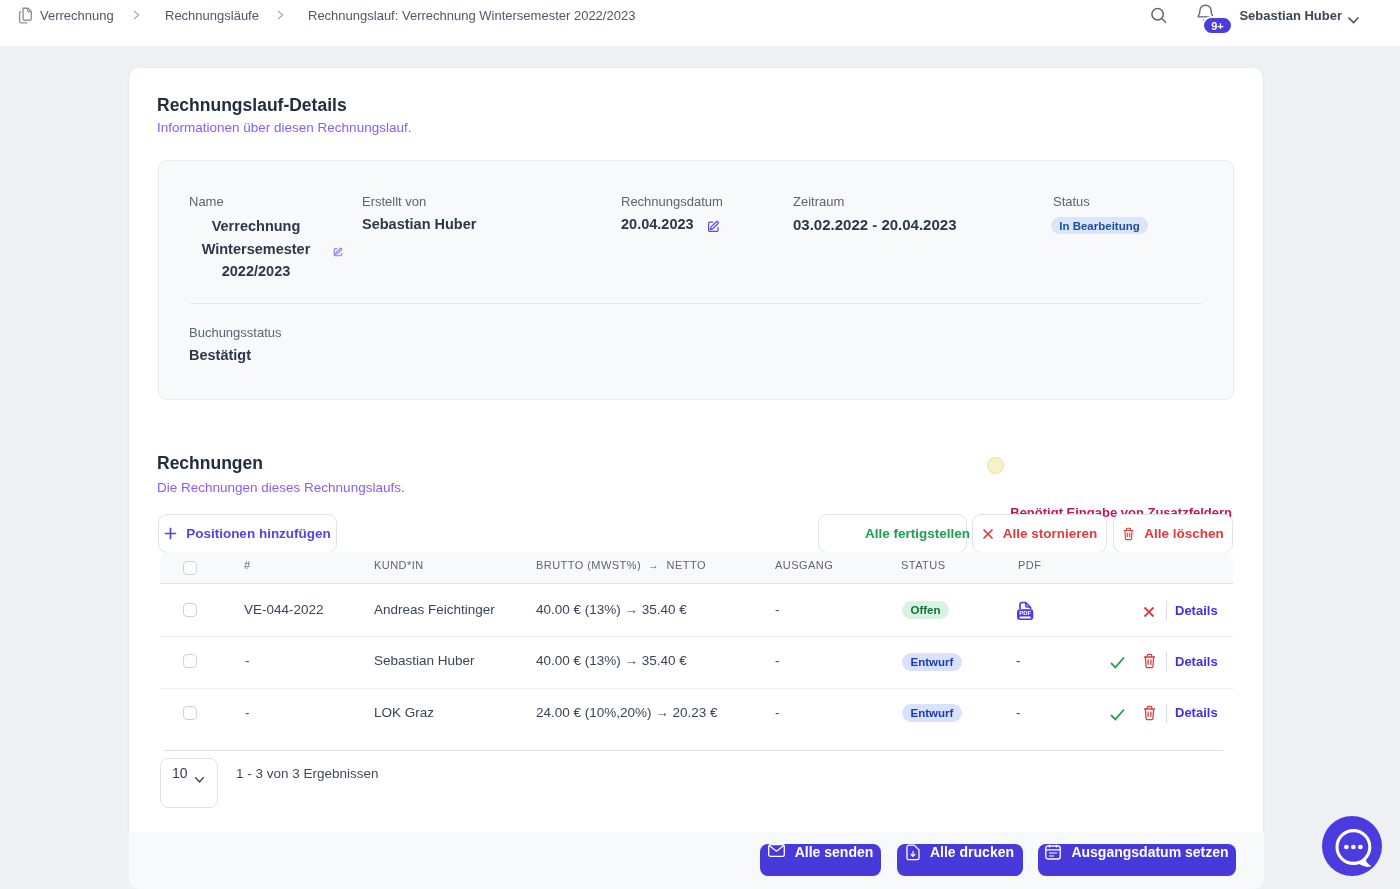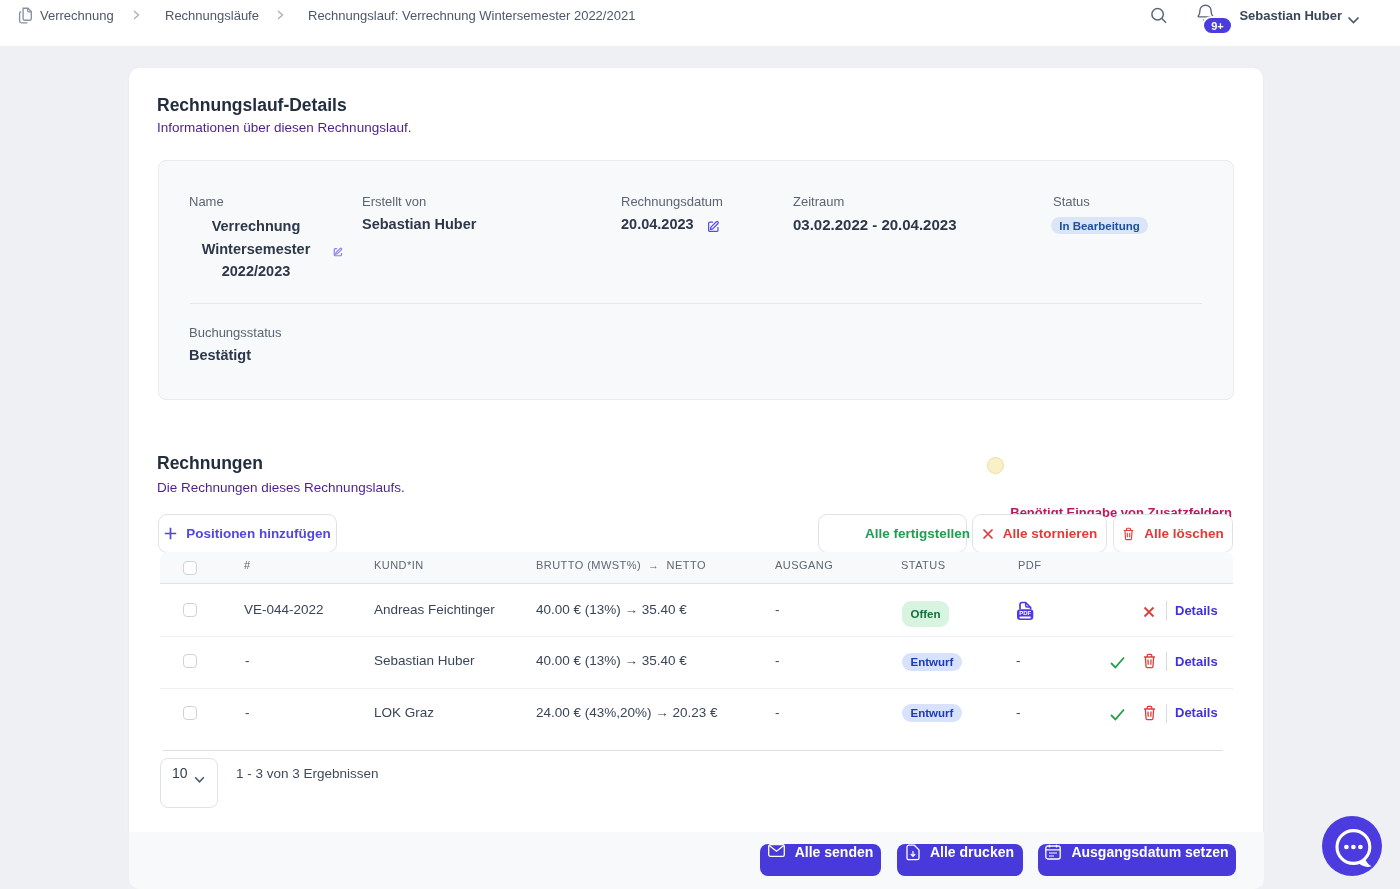--- a/index.html
+++ b/index.html
@@ -9,21 +9,21 @@
   .abs { position:absolute; }
 
   
   .topbar { position:absolute; left:0; top:0; width:1400px; height:46px; background:#ffffff; }
   .crumb { position:absolute; top:0; height:30px; white-space:nowrap; display:flex; align-items:center; font-size:13px; color:#4d5869; }
   .username { position:absolute; top:0; height:30px; white-space:nowrap; display:flex; align-items:center; font-size:13px; font-weight:700; color:#3a4557; }
 
   
   .card { position:absolute; left:129px; top:68px; width:1134px; height:764px; background:#ffffff; border-radius:10px 10px 0 0; box-shadow:0 1px 3px rgba(25,39,62,0.07); }
   .h1 { position:absolute; font-size:17.5px; font-weight:700; color:#222d3d;text-align:right; }
-  .sub { position:absolute; font-size:13.5px; color:#4c1d95; }
+  .sub { position:absolute; font-size:13.5px; color:#8b5cf6; }
 
   .infobox { position:absolute; left:158px; top:160px; width:1076px; height:240px; background:#f8f9fa; border:1px solid #e9ebef; border-radius:8px; }
   .lbl { position:absolute; font-size:13px; color:#5a6474; }
   .val { position:absolute; font-size:14.5px; font-weight:700; color:#2c3749; }
   .ibox-div { position:absolute; left:190px; top:303px; width:1012px; height:1px; background:#e4e7eb; }
 
   .badge { position:absolute; height:17px; border-radius:9px; font-size:11.5px; font-weight:700; display:flex; align-items:center; justify-content:center; }
   .badge-blue { background:#dbe5f8; color:#1d4f9c; }
   .badge-green { background:#d8f3df; color:#15703a; }
   .badge-draft { background:#d8e2fc; color:#1c3ab2; }
@@ -66,21 +66,21 @@
       <svg width="10" height="10" viewBox="0 0 10 10" fill="none" stroke="#aab2bf" stroke-width="1.4">
         <path d="M3 1 L7.5 5 L3 9"></path>
       </svg>
     </div>
     <div class="crumb" style="left:165px;">Rechnungsläufe</div>
     <div class="crumb" style="left:275px;">
       <svg width="10" height="10" viewBox="0 0 10 10" fill="none" stroke="#aab2bf" stroke-width="1.4">
         <path d="M3 1 L7.5 5 L3 9"></path>
       </svg>
     </div>
-    <div class="crumb" style="left:308px;">Rechnungslauf: Verrechnung Wintersemester 2022/2021</div>
+    <div class="crumb" style="left:308px;">Rechnungslauf: Verrechnung Wintersemester 2022/2023</div>
 
     <div class="abs" style="left:1149px; top:6px;">
       <svg width="20" height="20" viewBox="0 0 20 20" fill="none" stroke="#5b6675" stroke-width="1.5">
         <circle cx="8.6" cy="8.2" r="5.7"></circle>
         <path d="M12.9 12.5 L17 16.7"></path>
       </svg>
     </div>
     <div class="abs" style="left:1196px; top:3px;">
       <svg width="19" height="21" viewBox="0 0 19 21" fill="none" stroke="#5b6675" stroke-width="1.4">
         <path d="M9.5 2.2 a5.6 5.6 0 0 1 5.6 5.6 c0 3.1 0.8 4.4 1.6 5.2 a0.5 0.5 0 0 1 -0.36 0.85 h-13.7 a0.5 0.5 0 0 1 -0.36 -0.85 c0.8 -0.8 1.6 -2.1 1.6 -5.2 a5.6 5.6 0 0 1 5.6 -5.6 z"></path>
@@ -166,21 +166,21 @@
   </div>
   <div class="cb" style="left:183px; top:561px;"></div>
   <div class="cb" style="left:183px; top:603px;"></div>
   <div class="cb" style="left:183px; top:654px;"></div>
   <div class="cb" style="left:183px; top:706px;"></div>
 
   <div class="td" style="left:244px; top:602px;">VE-044-2022</div>
   <div class="td" style="left:374px; top:602px;">Andreas Feichtinger</div>
   <div class="td" style="left:536px; top:602px;">40.00 € (13%) → 35.40 €</div>
   <div class="td" style="left:775px; top:602px;">-</div>
-  <div class="badge badge-green" style="left:902px; top:601px; width:47px; height:26px;">Offen</div>
+  <div class="badge badge-green" style="left:902px; top:601px; width:47px; height:18px;">Offen</div>
   <div class="abs" style="left:1015px; top:600px;"><svg width="20" height="21" viewBox="0 0 20 21" fill="none">
       <path d="M5 9.2 V4.4 A1.9 1.9 0 0 1 6.9 2.5 H10.6 L15.6 7.5 V9.2" stroke="#4f39e0" stroke-width="1.7"></path>
       <path d="M10.7 2.7 V5.8 A1.3 1.3 0 0 0 12 7.1 H15.2" stroke="#4f39e0" stroke-width="1.5"></path>
       <rect x="2" y="9.2" width="16.3" height="10.8" rx="3.2" fill="#4f39e0"></rect>
       <rect x="4.4" y="16.6" width="11.5" height="1.8" rx="0.9" fill="#fff"></rect>
       <text x="10.15" y="15.3" font-size="6" font-weight="bold" fill="#fff" text-anchor="middle" font-family="Liberation Sans">PDF</text>
     </svg></div>
   <div class="abs" style="left:1143px; top:604px;"><svg width="12" height="12" viewBox="0 0 12 12" fill="none" stroke="#e03c3c" stroke-width="1.8">
       <path d="M1.5 1.5 L10.5 10.5 M10.5 1.5 L1.5 10.5"></path>
     </svg></div>
@@ -197,21 +197,21 @@
       <path d="M1 7 L5.4 11.4 L14 1.5"></path>
     </svg></div>
   <div class="abs" style="left:1142px; top:652px;"><svg width="15" height="18" viewBox="0 0 16 17" fill="none" stroke="#e03c3c" stroke-width="1.4">
       <path d="M2.2 4.2 h11.6 M5.6 4 v-1.6 a1 1 0 0 1 1 -1 h2.8 a1 1 0 0 1 1 1 V4 M3.6 4.4 l0.7 10 a1.2 1.2 0 0 0 1.2 1.1 h5 a1.2 1.2 0 0 0 1.2 -1.1 l0.7 -10 M6.4 7 l0.2 5.5 M9.6 7 l-0.2 5.5"></path>
     </svg></div>
   <div class="vdiv" style="left:1166px; top:652px;"></div>
   <div class="details" style="left:1175px; top:654px;">Details</div>
 
   <div class="td" style="left:245px; top:705px;">-</div>
   <div class="td" style="left:374px; top:705px;">LOK Graz</div>
-  <div class="td" style="left:536px; top:705px;">24.00 € (43%,20%) → 20.23 €</div>
+  <div class="td" style="left:536px; top:705px;">24.00 € (10%,20%) → 20.23 €</div>
   <div class="td" style="left:775px; top:705px;">-</div>
   <div class="badge badge-draft" style="left:902px; top:704px; width:60px; height:18px;">Entwurf</div>
   <div class="td" style="left:1016px; top:705px;">-</div>
   <div class="abs" style="left:1110px; top:707px;"><svg width="15" height="13" viewBox="0 0 15 13" fill="none" stroke="#22a04e" stroke-width="1.8">
       <path d="M1 7 L5.4 11.4 L14 1.5"></path>
     </svg></div>
   <div class="abs" style="left:1142px; top:704px;"><svg width="15" height="18" viewBox="0 0 16 17" fill="none" stroke="#e03c3c" stroke-width="1.4">
       <path d="M2.2 4.2 h11.6 M5.6 4 v-1.6 a1 1 0 0 1 1 -1 h2.8 a1 1 0 0 1 1 1 V4 M3.6 4.4 l0.7 10 a1.2 1.2 0 0 0 1.2 1.1 h5 a1.2 1.2 0 0 0 1.2 -1.1 l0.7 -10 M6.4 7 l0.2 5.5 M9.6 7 l-0.2 5.5"></path>
     </svg></div>
   <div class="vdiv" style="left:1166px; top:704px;"></div>

